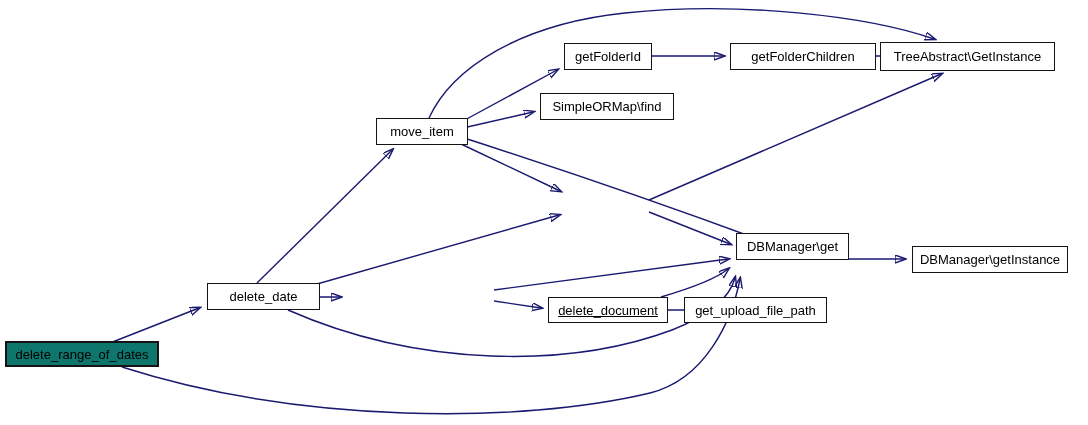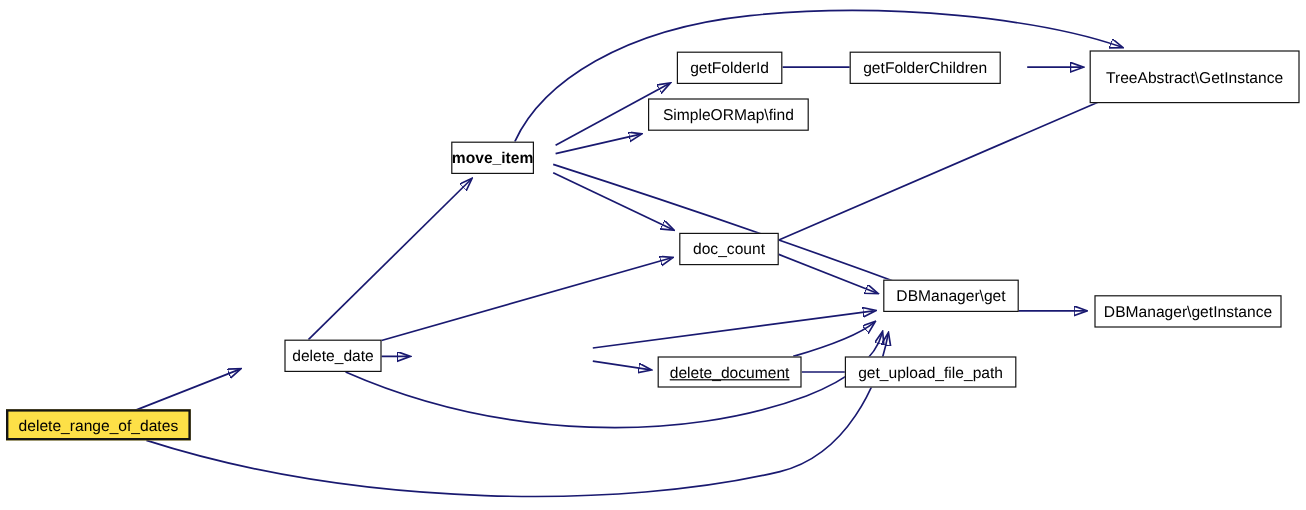--- a/index.html
+++ b/index.html
@@ -34,38 +34,38 @@
     border: 1.5px solid #141414;
     color: #000000;
     font-size: 13px;
     display: flex;
     align-items: center;
     justify-content: center;
     white-space: nowrap;
     cursor: pointer;
   }
   .node.highlighted {
-    background: #fde047;
+    background: #0f766e;
     border-width: 2.5px;
     cursor: default;
   }
   
   .n-delete_range_of_dates { left: 5px;  top: 341px; width: 154px; height: 26px; }
-  .n-delete_date           { left: 207px; top: 283px; width: 81px;  height: 27px; margin-left: 30px; }
-  .n-move_item             { left: 376px; top: 118px; width: 69px;  height: 27px; font-weight: bold; }
+  .n-delete_date           { left: 207px; top: 283px; width: 113px;  height: 27px; }
+  .n-move_item             { left: 376px; top: 118px; width: 92px;  height: 27px; }
   .n-getFolderId           { left: 564px; top: 43px;  width: 88px;  height: 27px; text-align: center; }
-  .n-getFolderChildren     { left: 708px; top: 43px;  width: 126px; height: 27px; }
-  .n-TreeAbstract_GetInstance { left: 908px; top: 42px; width: 175px; height: 44px; text-align: center; }
-  .n-SimpleORMap_find      { left: 540px; top: 82px;  width: 134px; height: 27px; text-align: center; }
+  .n-getFolderChildren     { left: 730px; top: 43px;  width: 146px; height: 27px; }
+  .n-TreeAbstract_GetInstance { left: 880px; top: 42px; width: 175px; height: 29px; text-align: center; }
+  .n-SimpleORMap_find      { left: 540px; top: 93px;  width: 134px; height: 27px; text-align: center; }
   .n-doc_count             { left: 566px; top: 194px; width: 83px;  height: 27px; }
   .n-DBManager_get         { left: 736px; top: 233px; width: 113px; height: 27px; }
   .n-DBManager_getInstance { left: 912px; top: 246px; width: 156px; height: 27px; }
   .n-recursiv_folder_delete{ left: 346px; top: 284px; width: 148px; height: 26px; }
   .n-delete_document       { left: 548px; top: 297px; width: 120px; height: 26px; text-decoration: underline; }
-  .n-get_upload_file_path  { left: 704px; top: 297px; width: 143px; height: 26px; }
+  .n-get_upload_file_path  { left: 684px; top: 297px; width: 143px; height: 26px; }
 </style>
 </head>
 <body>
 
 <div class="canvas">
 
   <svg class="edge-layer" width="1088" height="425" viewBox="0 0 1088 425" xmlns="http://www.w3.org/2000/svg">
     <defs>
       <marker id="arrow" markerUnits="userSpaceOnUse" markerWidth="12" markerHeight="10" refX="9" refY="4" orient="auto">
         <path d="M0,0 L11,4 L0,8 z" fill="#191970" stroke="none"></path>
@@ -101,21 +101,20 @@
   <div class="node n-move_item">move_item</div>
 
   <div class="node n-getFolderId">getFolderId</div>
 
   <div class="node n-getFolderChildren">getFolderChildren</div>
 
   <div class="node n-TreeAbstract_GetInstance">TreeAbstract\GetInstance</div>
 
   <div class="node n-SimpleORMap_find">SimpleORMap\find</div>
 
-  <div class="node n-doc_count">doc_count</div>
 
   <div class="node n-DBManager_get">DBManager\get</div>
 
   <div class="node n-DBManager_getInstance">DBManager\getInstance</div>
 
 
   <div class="node n-delete_document">delete_document</div>
 
   <div class="node n-get_upload_file_path">get_upload_file_path</div>
 

